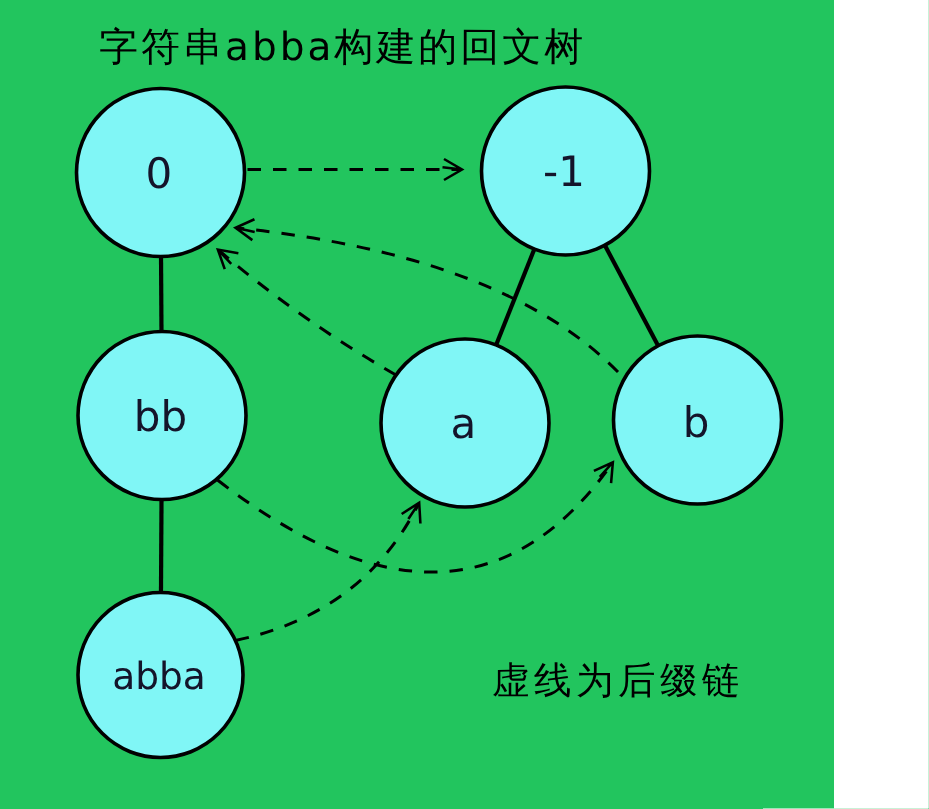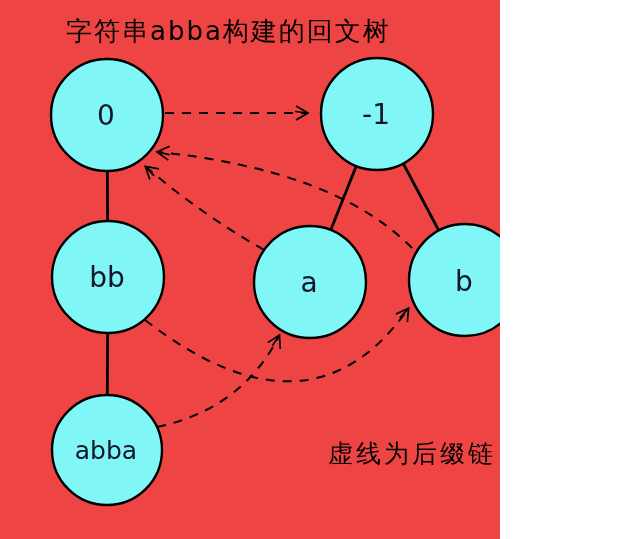--- a/index.html
+++ b/index.html
@@ -1,16 +1,16 @@
 <!DOCTYPE html>
 <html><head>
 <meta charset="utf-8">
 <style>
   html,body{margin:0;padding:0;background:#ffffff;}
-  .stage{position:relative;width:500px;height:539px;background:#ef4444;overflow:hidden;}
+  .stage{position:relative;width:556px;height:539px;background:#22c55e;overflow:hidden;}
   svg{display:block;}
   .title-text{font-family:"DejaVu Sans",sans-serif;font-size:26px;fill:#000000;letter-spacing:2px;}
   .caption-text{font-family:"DejaVu Sans",sans-serif;font-size:25px;fill:#000000;letter-spacing:3px;}
   .tree-edge{stroke:#000000;stroke-width:2.8;fill:none;}
   .node-circle{stroke:#000000;stroke-width:2.4;}
   .node-label{font-family:"DejaVu Sans",sans-serif;font-size:28px;fill:#14142a;text-anchor:middle;}
   .node-label-small{font-family:"DejaVu Sans",sans-serif;font-size:25px;fill:#14142a;text-anchor:middle;}
   .suffix-link{stroke:#000000;stroke-width:2;fill:none;stroke-dasharray:9 8;}
 </style>
 </head>

